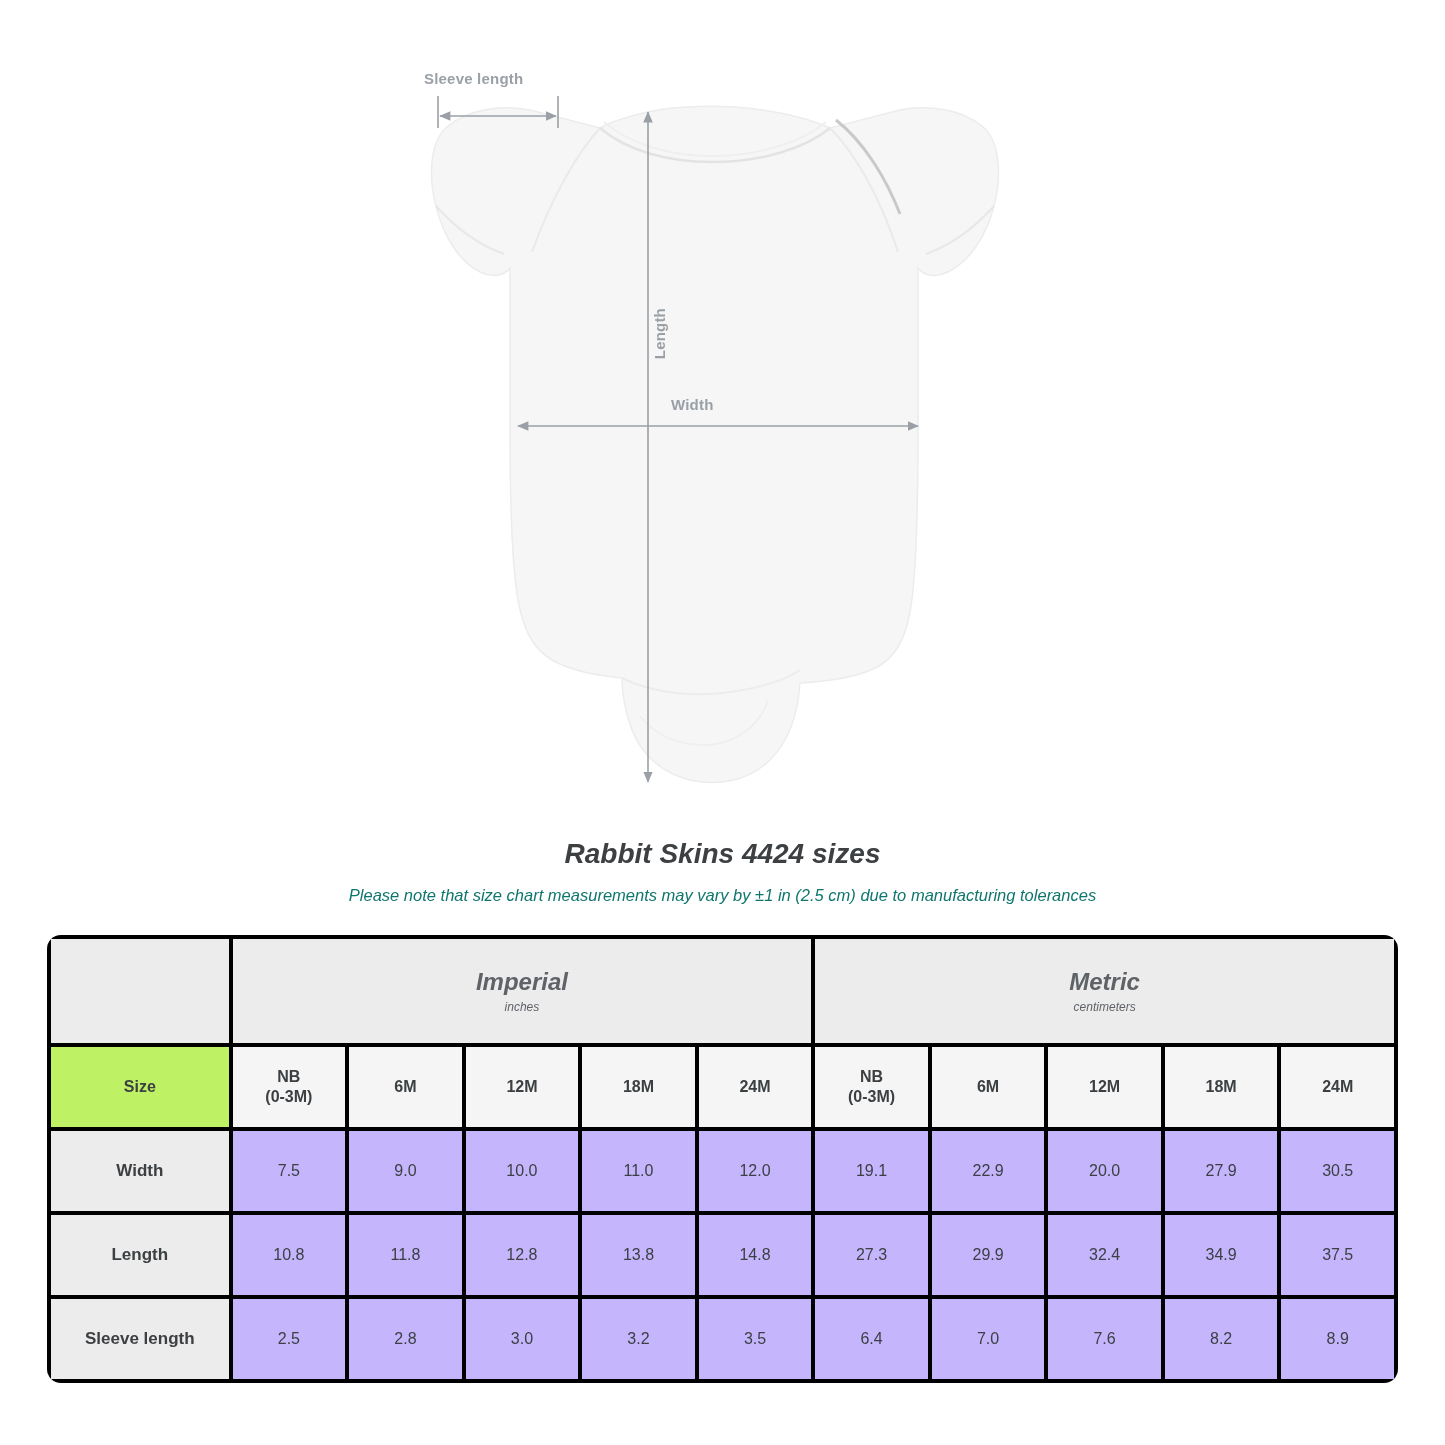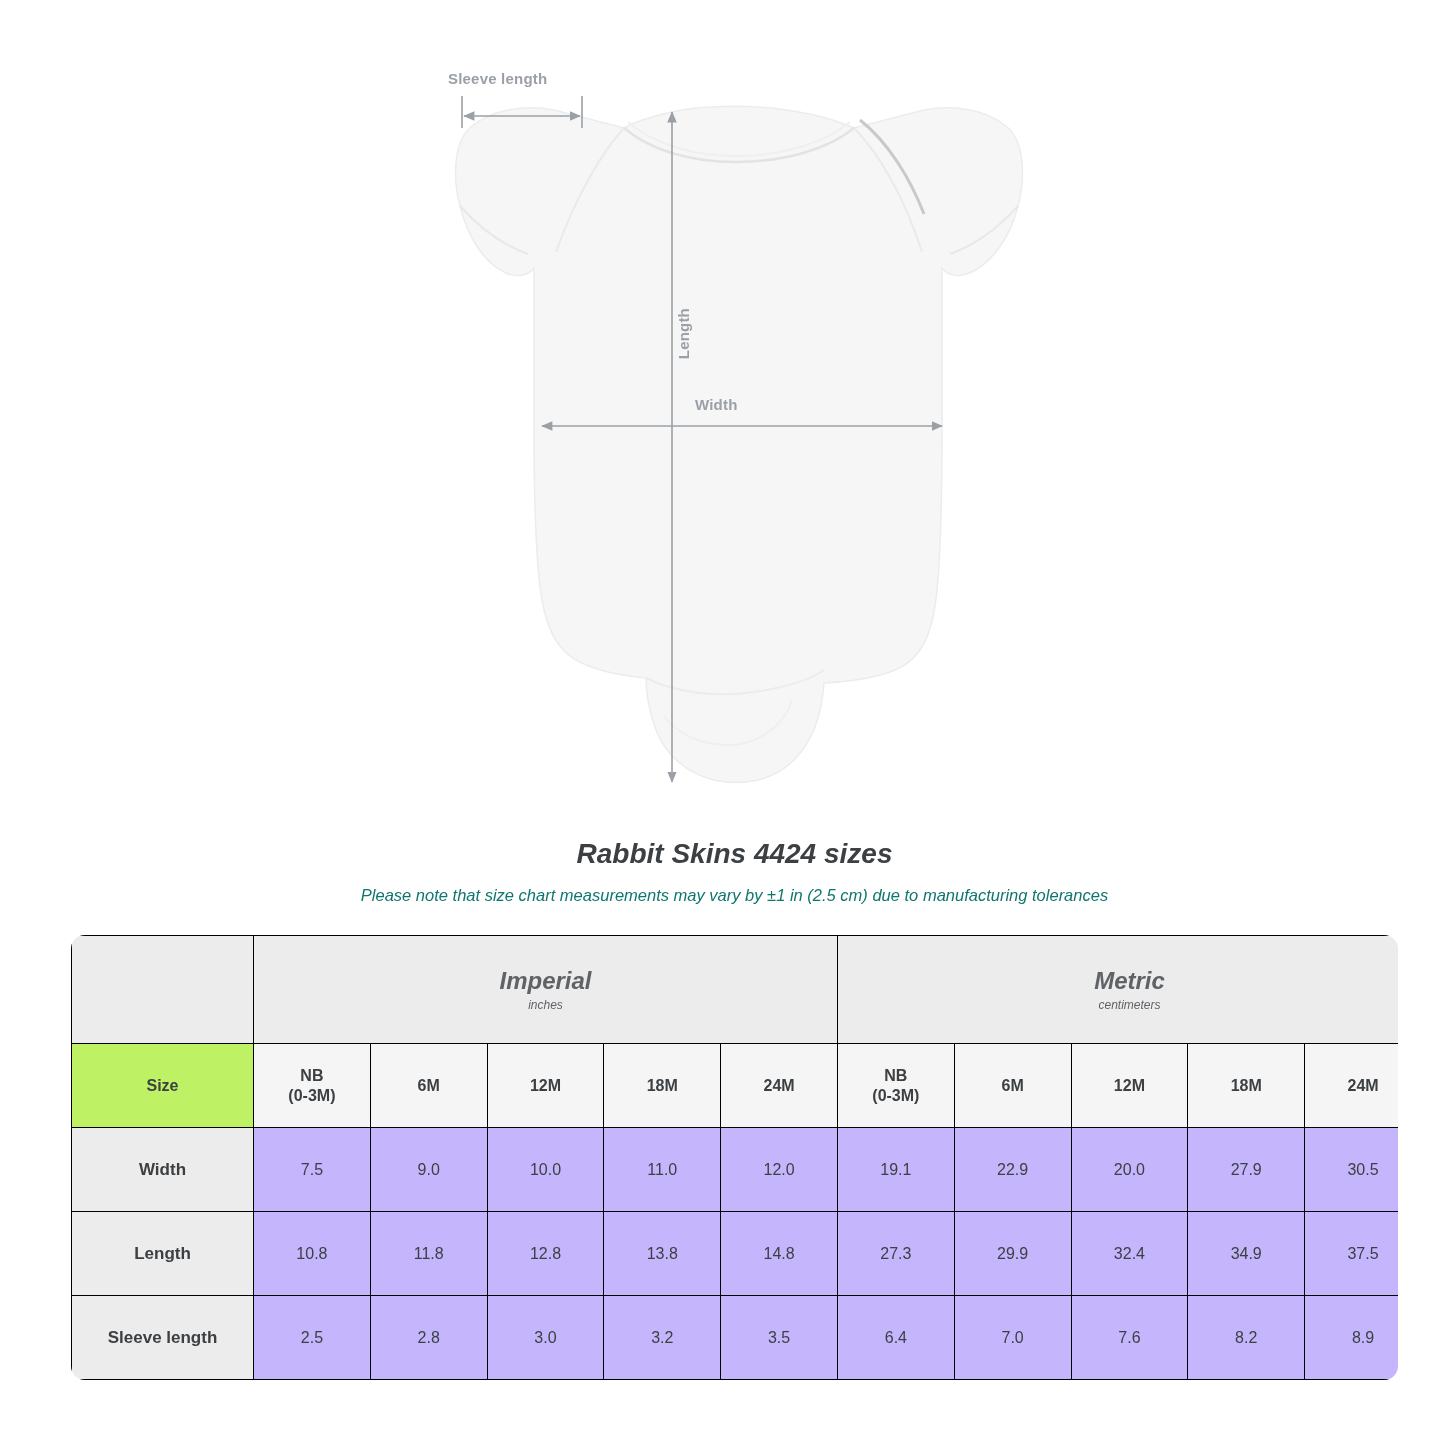--- a/index.html
+++ b/index.html
@@ -9,21 +9,20 @@
     width: 1445px;
     height: 1445px;
     background: #ffffff;
     font-family: "Liberation Sans", sans-serif;
   }
   .page {
     position: relative;
     width: 1445px;
     height: 1445px;
     overflow: hidden;
-    padding-left: 24px;
   }
 
   
   .illustration {
     position: relative;
     width: 1445px;
     height: 830px;
   }
   .garment-svg {
     position: absolute;
@@ -70,21 +69,21 @@
     margin: 30px 47px 0 47px;
     border-radius: 14px;
     overflow: hidden;
   }
   table.size-table {
     border-collapse: collapse;
     width: 1351px;
     table-layout: fixed;
   }
   table.size-table td, table.size-table th {
-    border: 1px solid #000000;
+    border: 4px solid #000000;
     text-align: center;
     vertical-align: middle;
     font-size: 16px;
     color: #3c4043;
   }
   .unit-row td {
     background: #ececec;
     height: 108px;
     border: none;
   }

